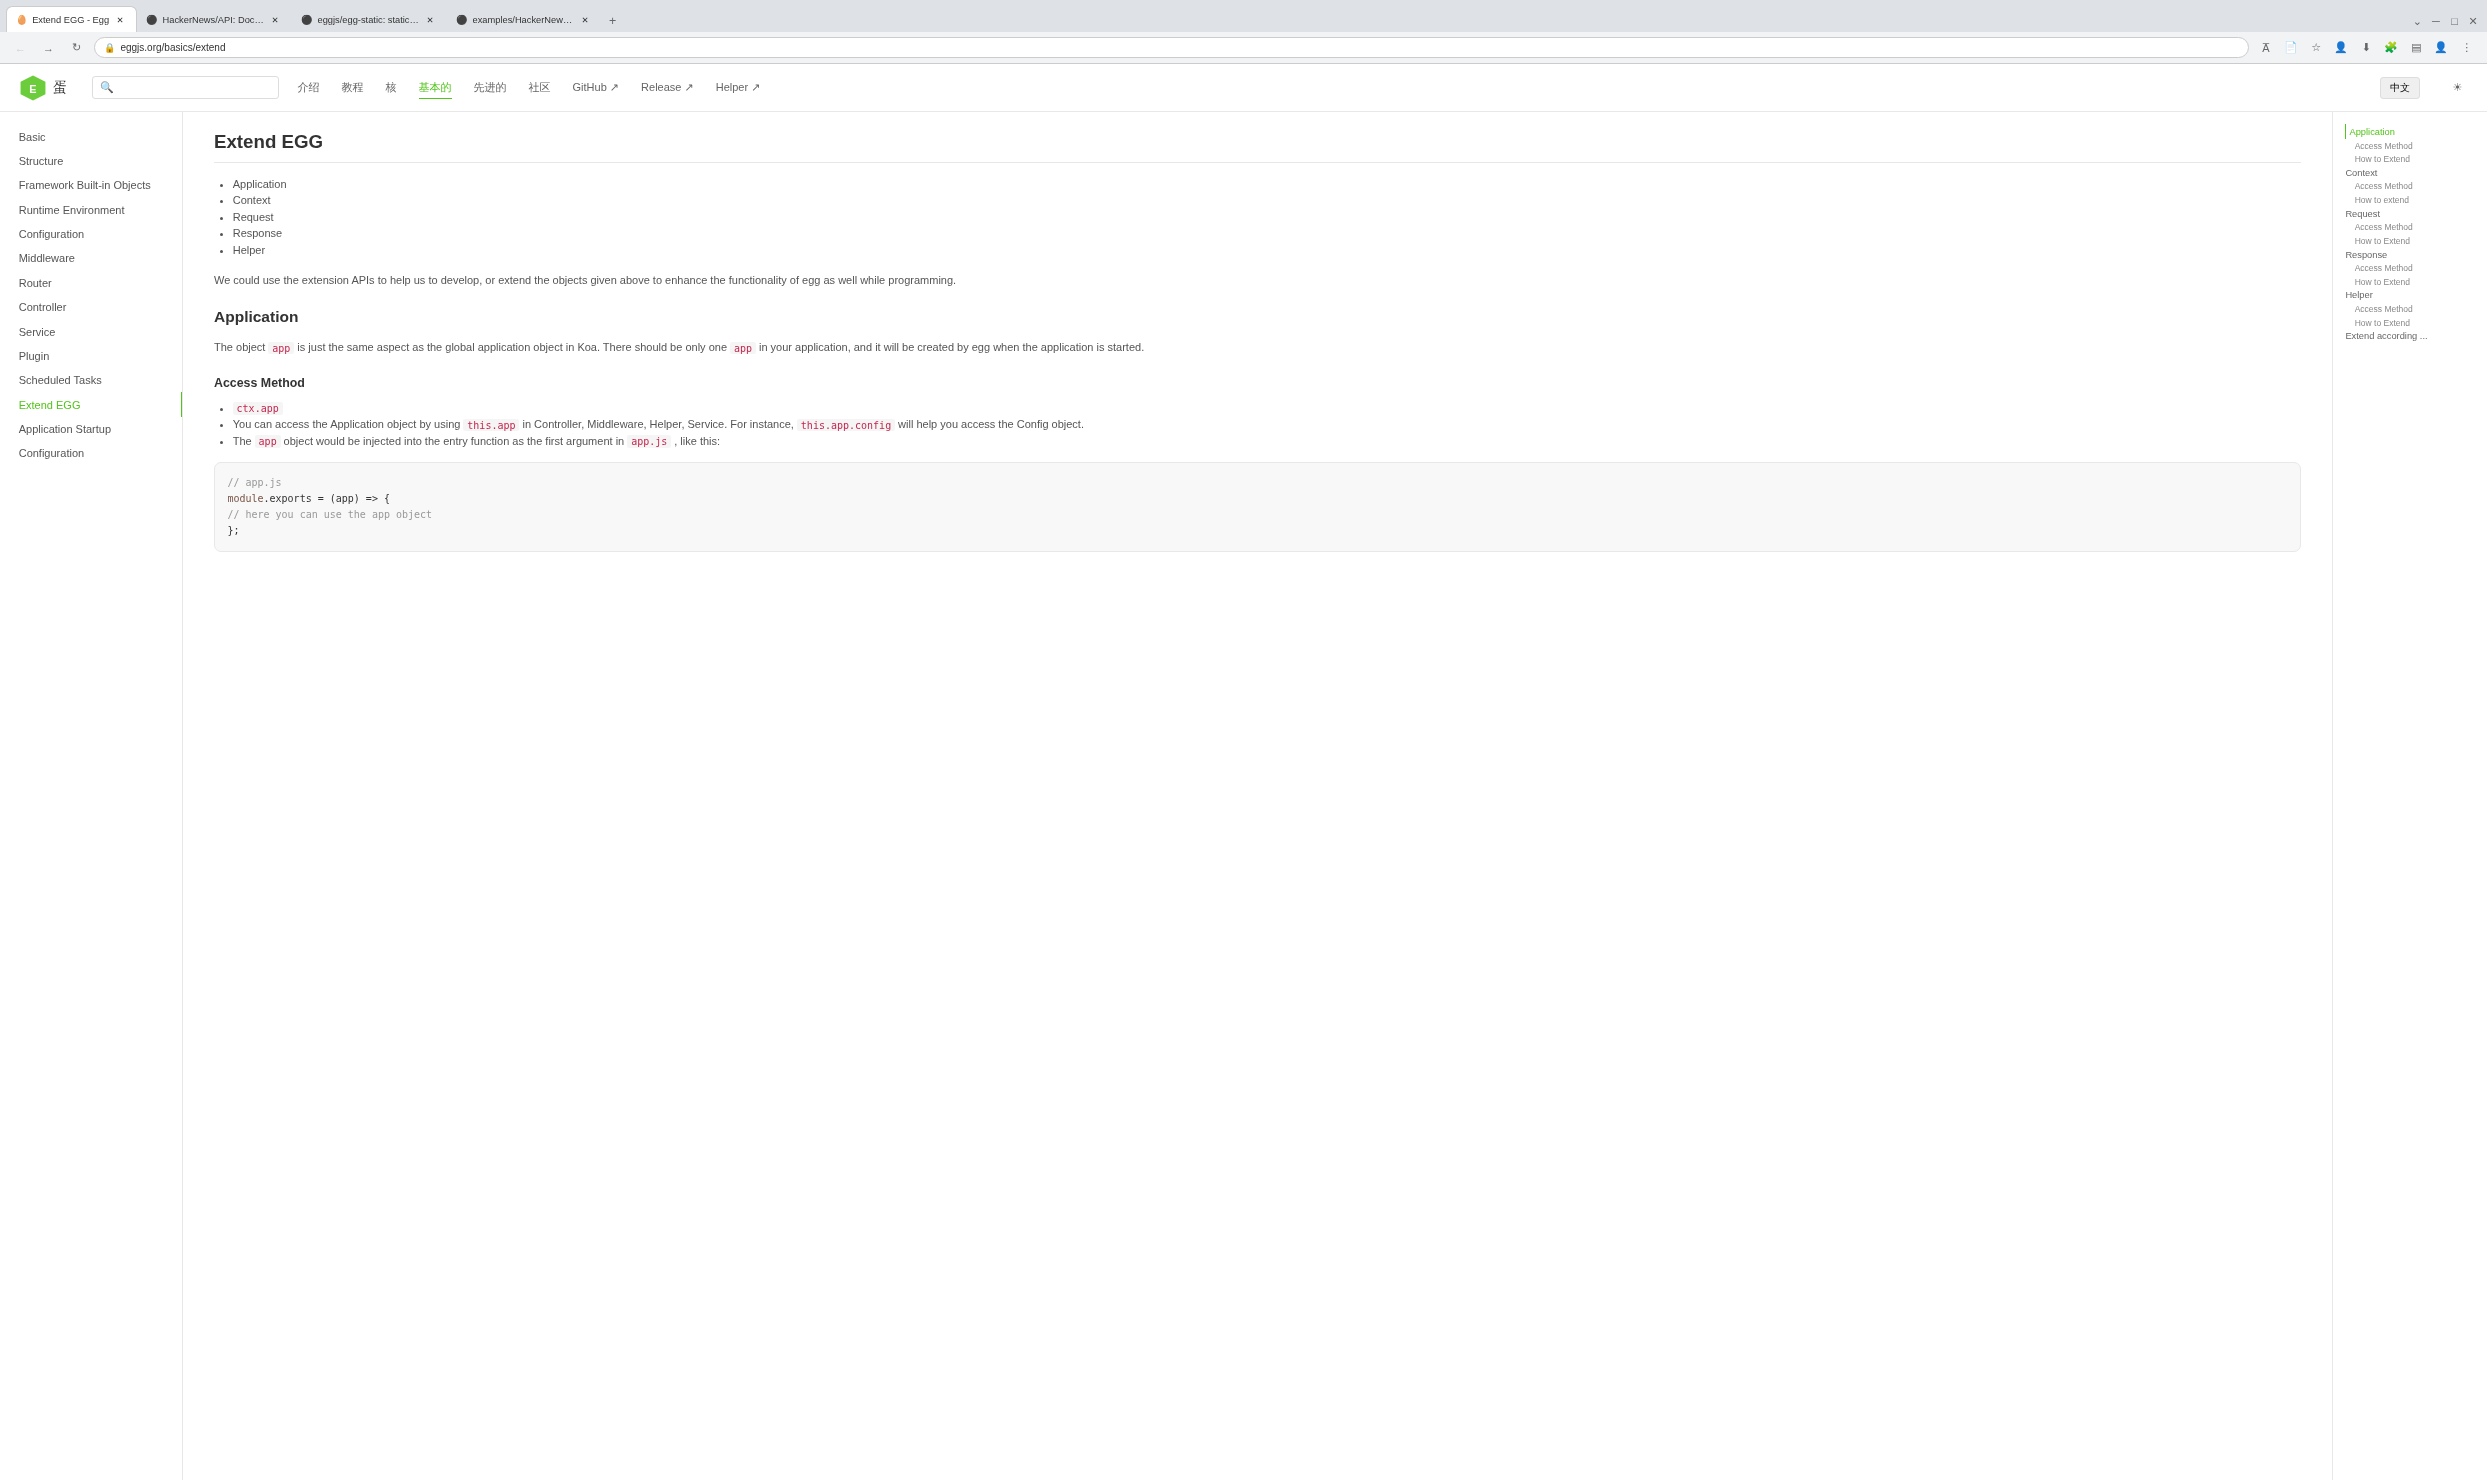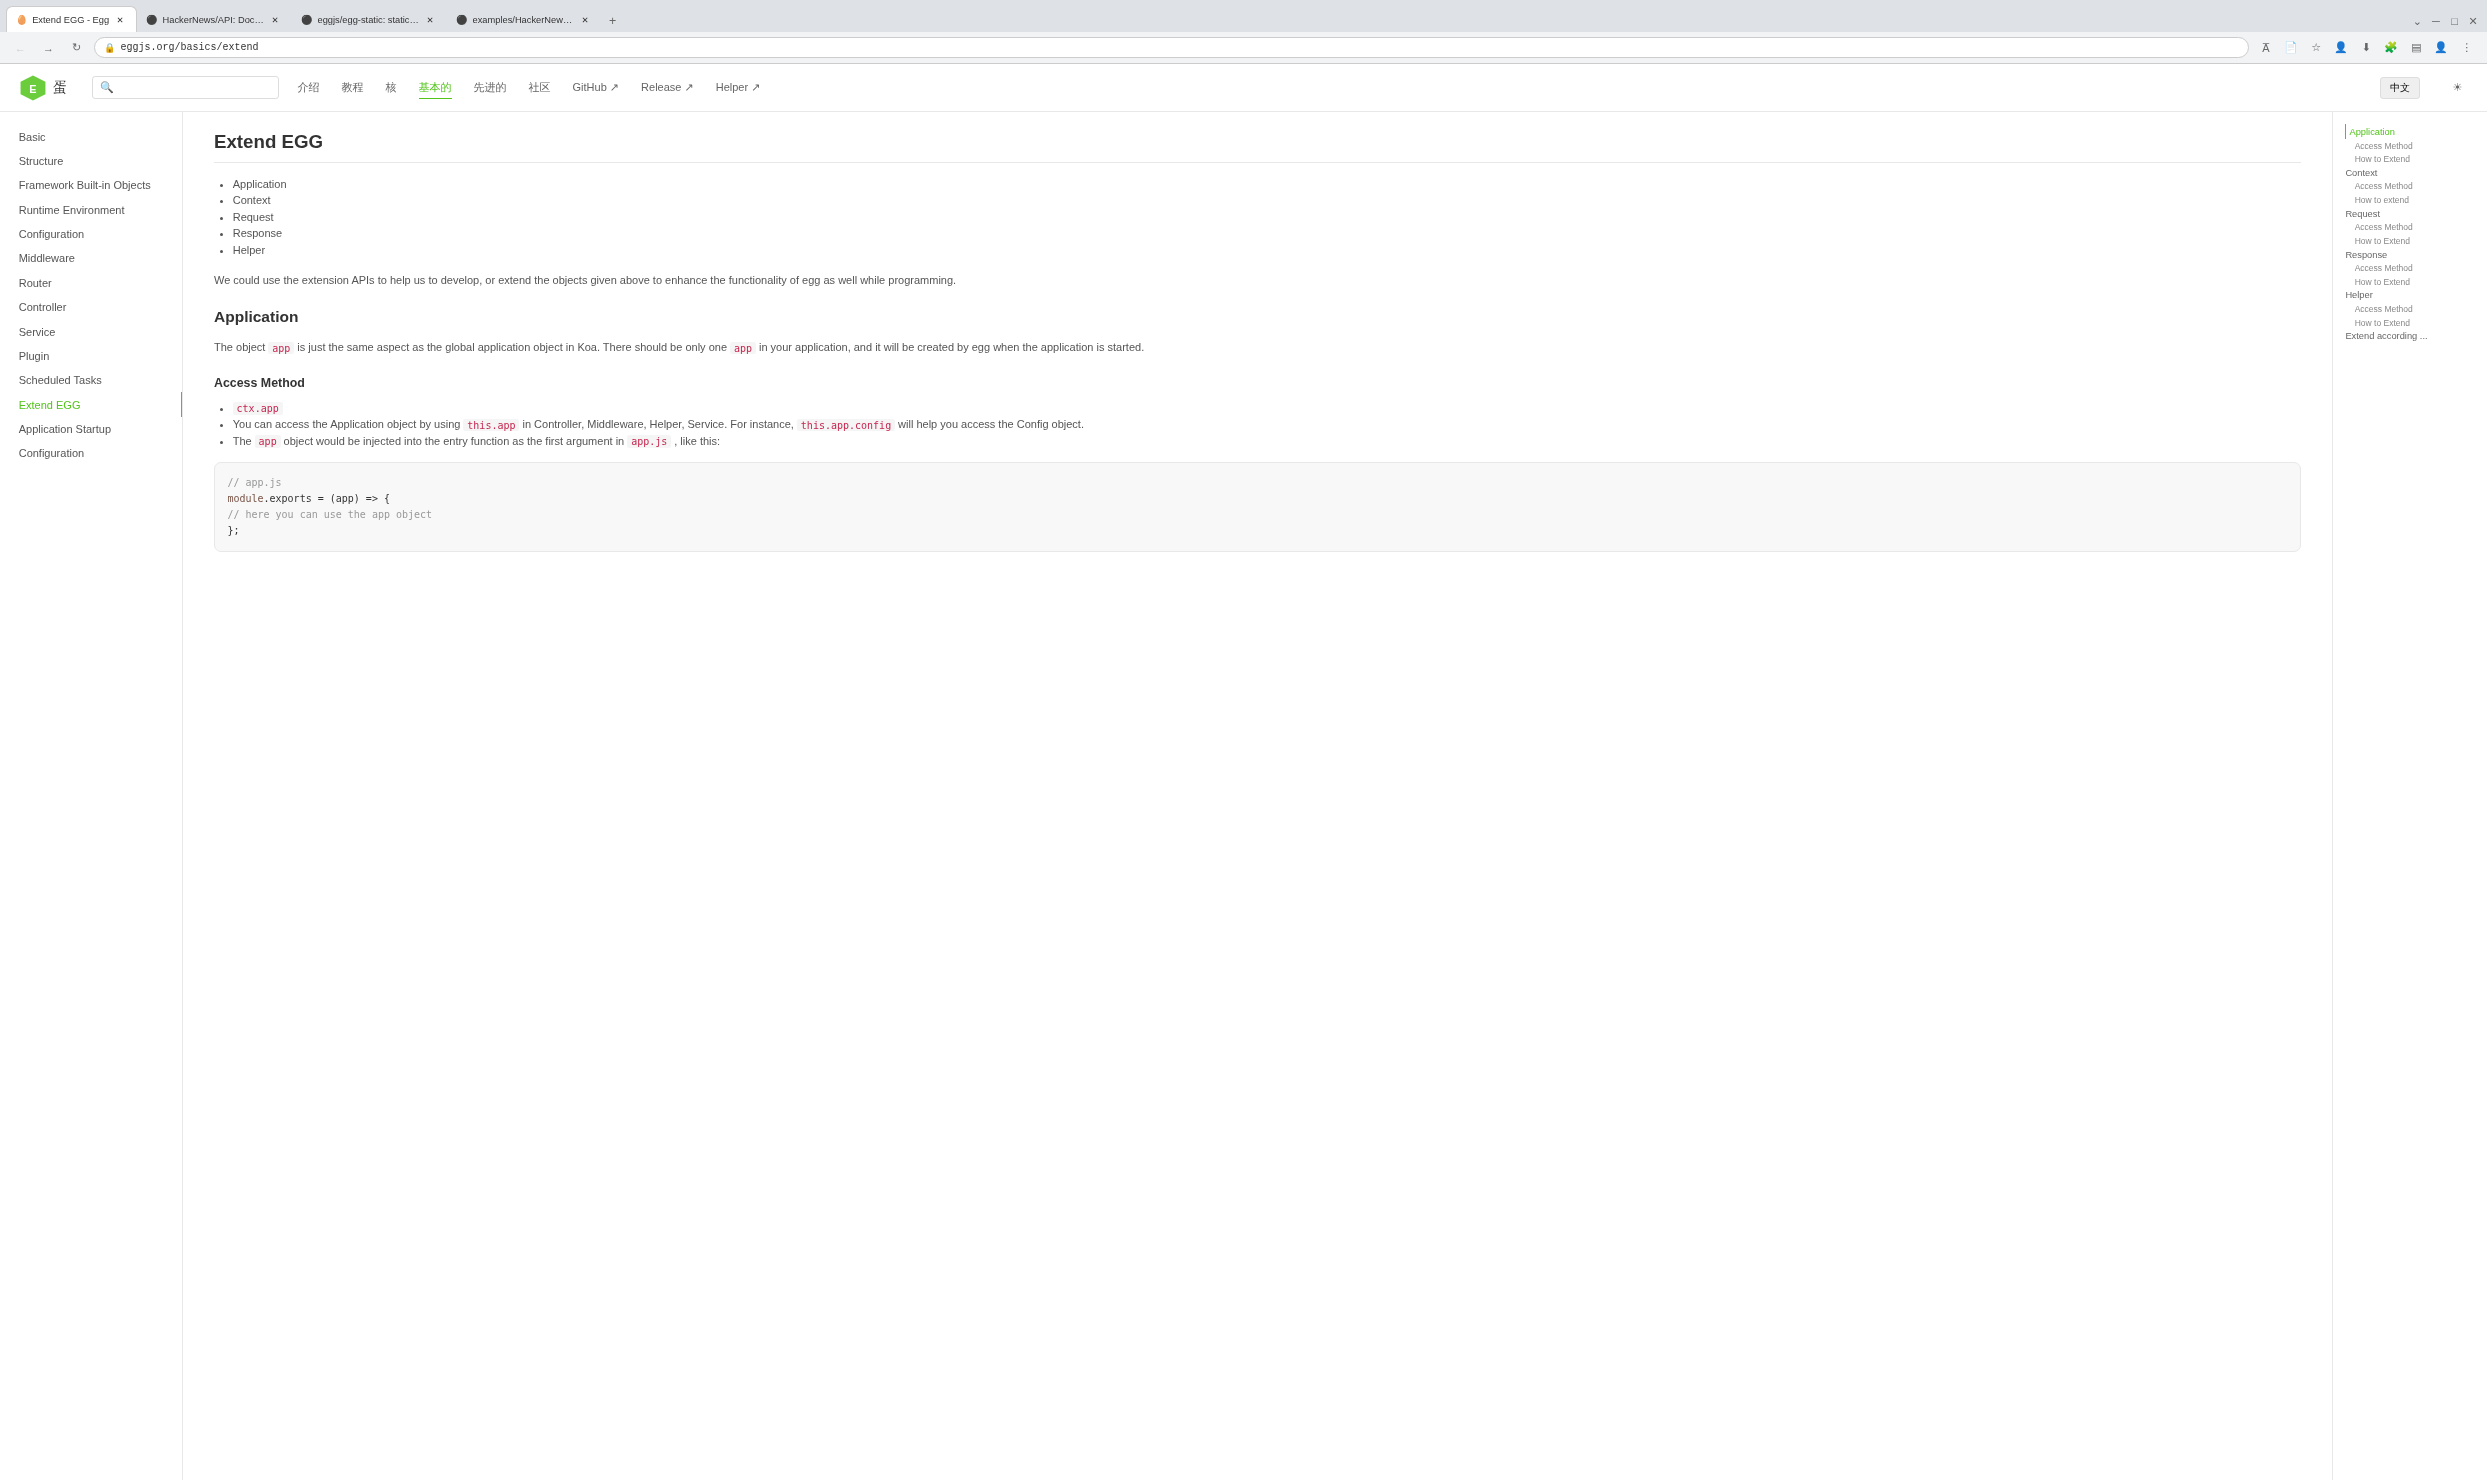--- a/index.html
+++ b/index.html
@@ -16,21 +16,21 @@
     .tab .tab-close { width: 12.4px; height: 12.4px; border-radius: 50%; display: flex; align-items: center; justify-content: center; font-size: 8.5px; cursor: pointer; flex-shrink: 0; }
     .tab-add { width: 22px; height: 22px; display: flex; align-items: center; justify-content: center; border-radius: 50%; cursor: pointer; font-size: 12.4px; color: #666; }
     .tab-controls { margin-left: auto; display: flex; align-items: center; gap: 3.1px; padding-bottom: 3.1px; }
     .tab-ctrl-btn { width: 15.5px; height: 15.5px; display: flex; align-items: center; justify-content: center; color: #666; font-size: 11px; cursor: pointer; }
 
     .address-bar { display: flex; align-items: center; padding: 4.7px 9.3px; gap: 6.2px; background: #f1f3f4; }
     .nav-btn { width: 22px; height: 22px; display: flex; align-items: center; justify-content: center; border-radius: 50%; cursor: pointer; color: #666; font-size: 11px; }
     .nav-btn.disabled { color: #ccc; cursor: default; }
     .url-bar { flex: 1; display: flex; align-items: center; background: #fff; border: 0.8px solid #ccc; border-radius: 15.5px; padding: 3.9px 9.3px; gap: 4.7px; }
     .url-bar .lock-icon { color: #666; font-size: 9.3px; }
-    .url-text { flex: 1; font-size: 10px; color: #333; font-family: Liberation Mono, monospace; }
+    .url-text { flex: 1; font-size: 10px; color: #333; }
     .toolbar-icons { display: flex; align-items: center; gap: 3.1px; }
     .toolbar-icon { width: 22px; height: 22px; display: flex; align-items: center; justify-content: center; border-radius: 50%; cursor: pointer; color: #666; font-size: 11px; }
 
     
     .page-wrapper { display: flex; flex-direction: column; height: calc(100vh - 65px); }
     
     
     .site-header { display: flex; align-items: center; padding: 9.3px 18.7px; border-bottom: 0.8px solid #e8e8e8; position: sticky; top: 0; background: #fff; z-index: 100; }
     .logo-area { display: flex; align-items: center; gap: 6.2px; margin-right: 25px; }
     .logo-icon { width: 28px; height: 28px; }

